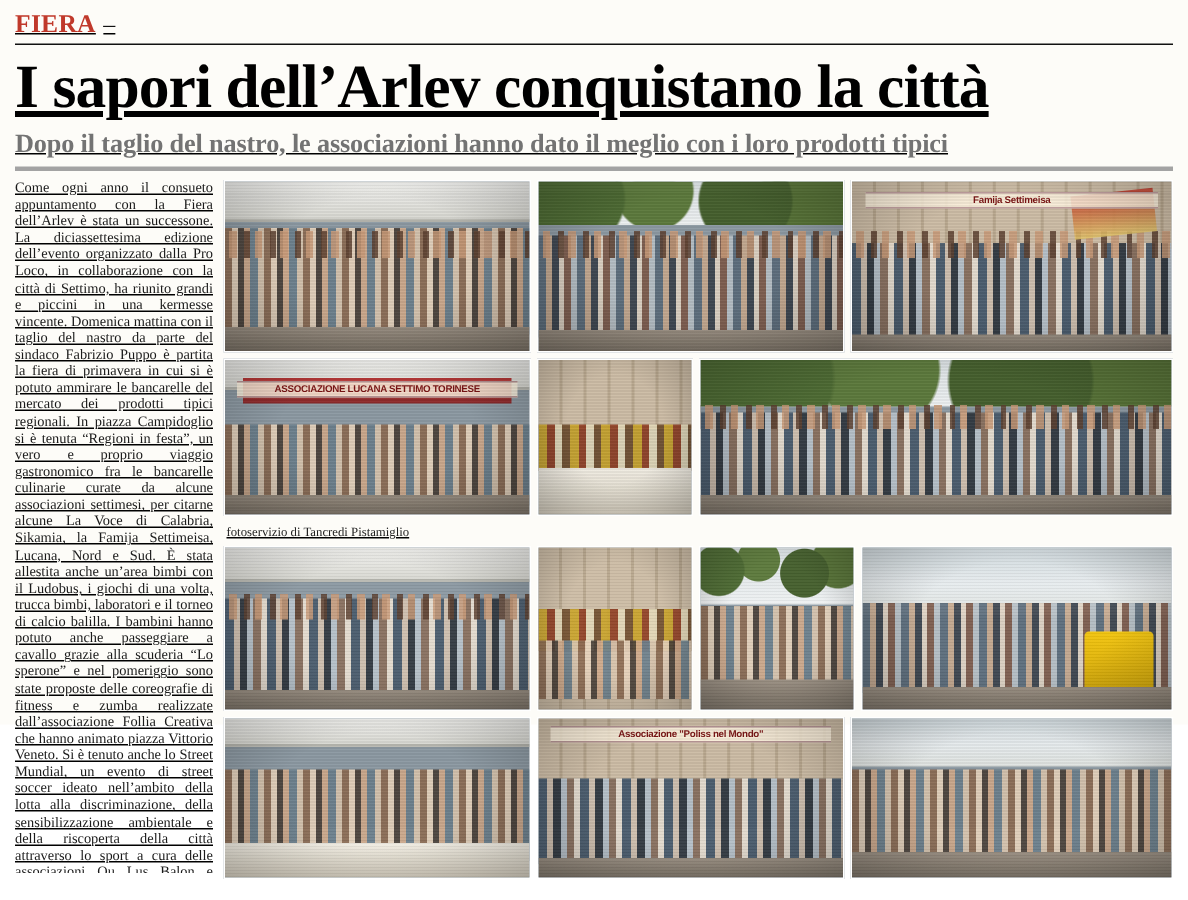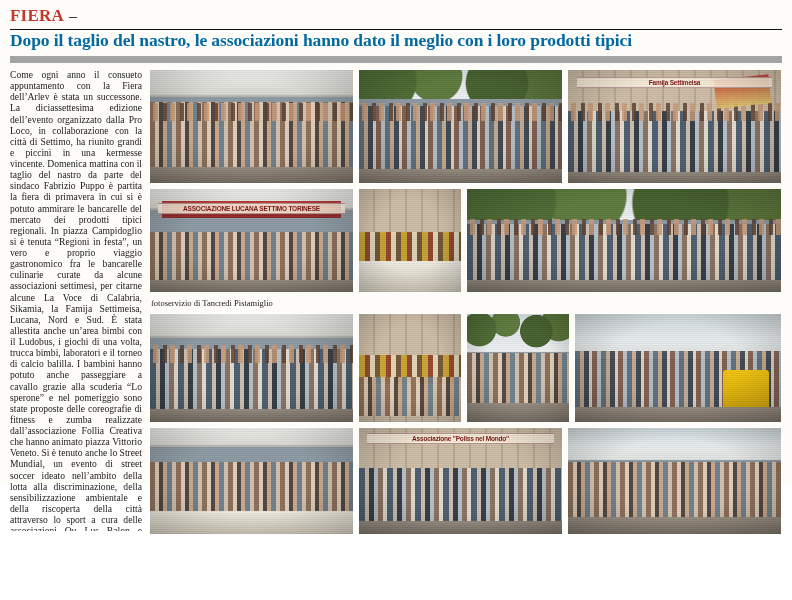--- a/index.html
+++ b/index.html
@@ -14,20 +14,21 @@
     font-family: "Liberation Serif", serif;
     color: #000;
   }
   .page {
     position: relative;
     width: 792px;
     height: 483px;
     background: #fdfcf8;
     box-sizing: border-box;
     padding: 6px 10px 4px 10px;
+    text-decoration: underline;
   }
 
   
   .kicker {
     display: flex;
     align-items: baseline;
     gap: 5px;
     border-bottom: 1px solid #111;
     padding-bottom: 3px;
   }
@@ -58,23 +59,23 @@
     line-height: 1.02;
     letter-spacing: -0.6px;
     margin: 7px 0 6px 0;
     color: #000;
   }
   .subhead {
     font-family: "Liberation Serif", serif;
     font-weight: bold;
     font-size: 17.5px;
     letter-spacing: -0.1px;
-    color: #0369a1;
+    color: #737373;
     padding-bottom: 5px;
-    border-bottom: 7px solid #a3a3a3;
+    border-bottom: 3px solid #a3a3a3;
     margin-bottom: 6px;
   }
 
   
   .body-area {
     display: flex;
     gap: 7px;
     height: 462px;
   }
   .text-col {
@@ -249,20 +250,21 @@
 </head>
 <body>
 
 <div class="page">
 
   <div class="kicker">
     <span class="kicker-label">FIERA</span>
     <span class="kicker-dash">–</span>
   </div>
 
+  <h1 class="headline">I sapori dell’Arlev conquistano la città</h1>
 
   <div class="subhead">Dopo il taglio del nastro, le associazioni hanno dato il meglio con i loro prodotti tipici</div>
 
   <div class="body-area">
 
     <div class="text-col">
       <p>Come ogni anno il consueto appuntamento con la Fiera dell’Arlev è stata un successone. La diciassettesima edizione dell’evento organizzato dalla Pro Loco, in collaborazione con la città di Settimo, ha riunito grandi e piccini in una kermesse vincente. Domenica mattina con il taglio del nastro da parte del sindaco Fabrizio Puppo è partita la fiera di primavera in cui si è potuto ammirare le bancarelle del mercato dei prodotti tipici regionali. In piazza Campidoglio si è tenuta “Regioni in festa”, un vero e proprio viaggio gastronomico fra le bancarelle culinarie curate da alcune associazioni settimesi, per citarne alcune La Voce di Calabria, Sikamia, la Famija Settimeisa, Lucana, Nord e Sud. È stata allestita anche un’area bimbi con il Ludobus, i giochi di una volta, trucca bimbi, laboratori e il torneo di calcio balilla. I bambini hanno potuto anche passeggiare a cavallo grazie alla scuderia “Lo sperone” e nel pomeriggio sono state proposte delle coreografie di fitness e zumba realizzate dall’associazione Follia Creativa che hanno animato piazza Vittorio Veneto. Si è tenuto anche lo Street Mundial, un evento di street soccer ideato nell’ambito della lotta alla discriminazione, della sensibilizzazione ambientale e della riscoperta della città attraverso lo sport a cura delle associazioni Ou Lus Balon e Muti. Durante la fiera è stata possibile anche</p>
     </div>
 
     <div class="photo-grid">

